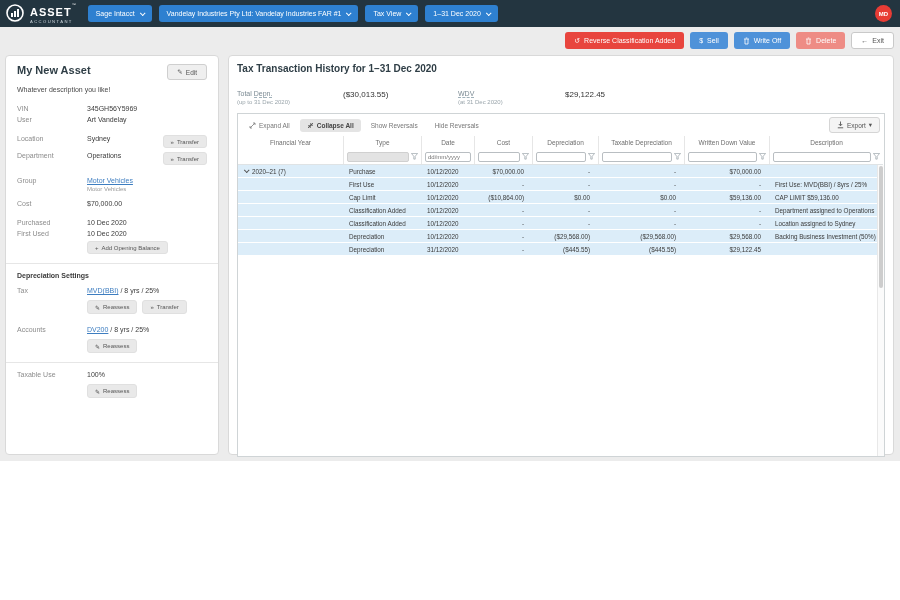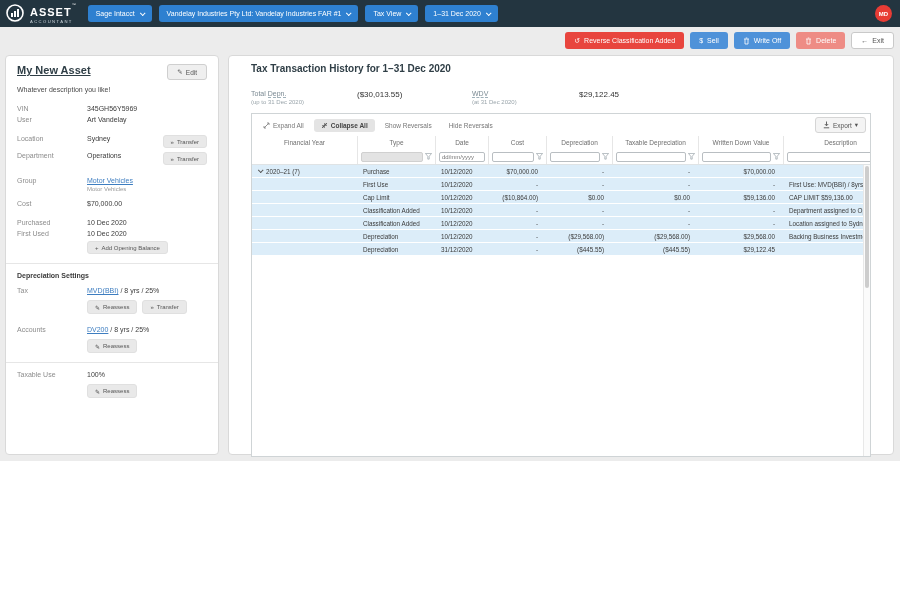--- a/index.html
+++ b/index.html
@@ -29,37 +29,37 @@
   .abtn-blue  { background:#4e92d9; }
   .abtn-pink  { background:#ee8c85; }
   .abtn-white { background:#fff; color:#555; border:1px solid #c9c9c9; }
 
   .card { position:absolute; background:#fff; border:1px solid #d9d9d9; border-radius:4px; }
 
   
   .sidebar { left:5px; top:28px; width:214px; height:400px; padding:8px 0 0 0; font-size:7px; color:#404040; }
   .sb-pad { padding:0 11px; }
   .sb-head { display:flex; align-items:flex-start; justify-content:space-between; }
-  .sb-title { font-size:11px; font-weight:700; color:#2f3e46;text-decoration:underline; }
+  .sb-title { font-size:11px; font-weight:700; color:#2f3e46; }
   .btn-gray { background:#efefef; border:1px solid #cfcfcf; border-radius:3px; color:#555; font-size:6.5px;
               font-family:inherit; padding:3px 9px; display:inline-flex; align-items:center; gap:3px; cursor:pointer; }
   .btn-flat { background:#e9e9e9; border:1px solid #e0e0e0; border-radius:3px; color:#555; font-size:6px;
               font-family:inherit; padding:2.5px 7px; display:inline-flex; align-items:center; gap:3px; cursor:pointer; }
   .sb-desc { margin-top:6px; color:#4a4a4a; }
   .sb-grid { display:grid; grid-template-columns:68px 1fr auto; align-items:start; column-gap:2px; }
   .sb-label { color:#8c8c8c; }
   .sb-val { color:#3b3b3b; }
   .sb-sub { color:#9a9a9a; font-size:6px; margin-top:2px; }
   a.link { color:#3d7dc0; text-decoration:underline; cursor:pointer; }
   .divider { border-top:1px solid #e6e6e6; margin:9px 0 8px 0; }
   .sb-section-title { font-weight:700; color:#3b3b3b; } .mt4{margin-top:4px;} .mt6{margin-top:6px;} .mt8{margin-top:8px;} .mt12{margin-top:12px;}
   .btn-row { display:flex; gap:5px; }
 
   
-  .main { left:228px; top:28px; width:666px; height:400px; padding:7px 22px; }
+  .main { left:228px; top:28px; width:666px; height:400px; padding:7px 8px; }
   .main-title { font-size:10px; font-weight:700; color:#2f3e46; }
   .stats { display:flex; margin-top:16px; align-items:flex-start; }
   .stat-label { font-size:7px; color:#7b8a93; }
   .stat-abbr { border-bottom:1px dashed #9fb0b9; }
   .stat-sub { font-size:6px; color:#9aa5ab; margin-top:2px; }
   .stat-value { font-size:8px; color:#333; }
   .w106{width:106px;} .w115{width:115px;} .w107{width:107px;}
 
   .tablebox { position:relative; margin-top:8px; border:1px solid #cfd4d6; height:344px; background:#fff; overflow:hidden; }
   .tb-toolbar { display:flex; align-items:center; gap:3px; padding:3px 4px; height:22px; }

